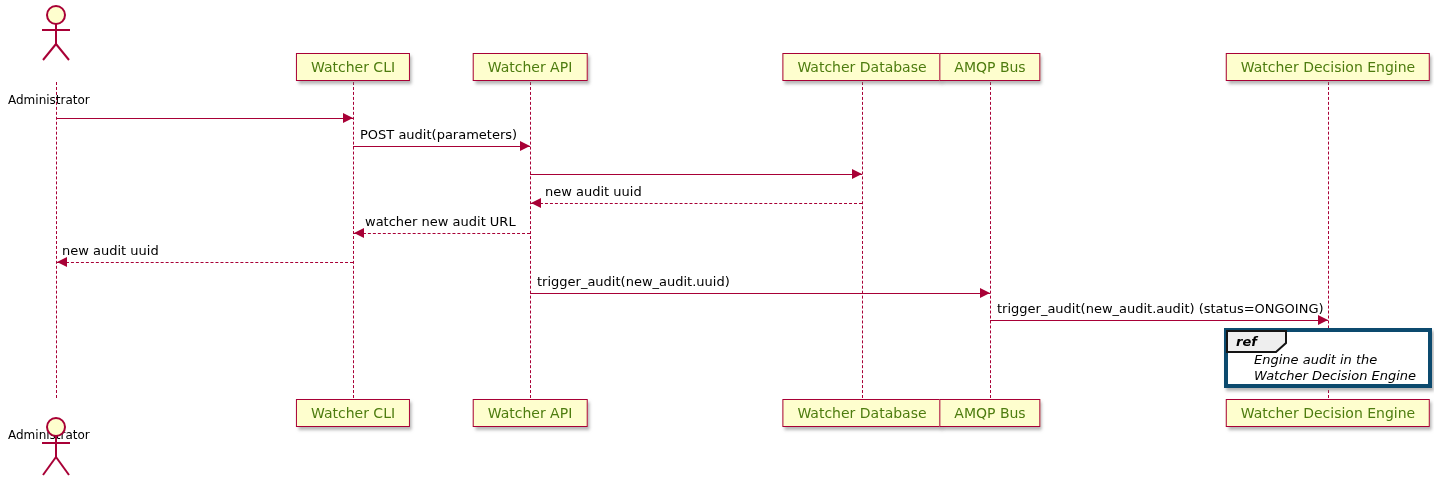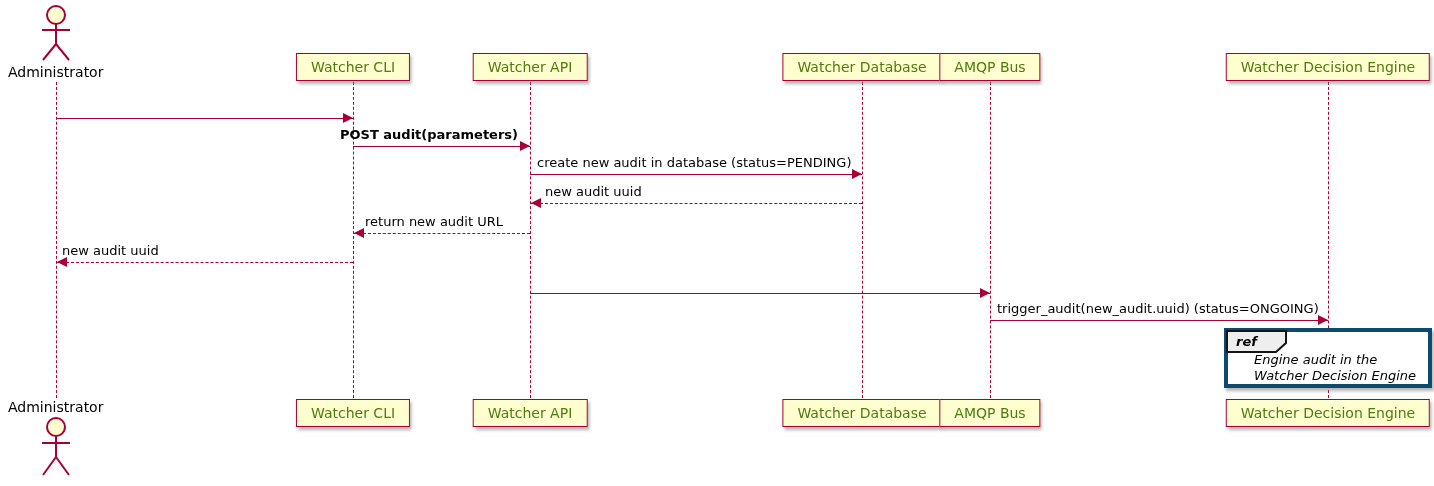--- a/index.html
+++ b/index.html
@@ -43,21 +43,21 @@
     position:absolute;
     font-size:13px;
     color:#000;
     white-space:nowrap;
     z-index:2;
   }
   
   .actor-group{position:absolute;z-index:3;}
   .actor-label{
     position:absolute;
-    font-size:14px;color:#000;white-space:nowrap;z-index:3;
+    font-size:12px;color:#000;white-space:nowrap;z-index:3;margin-top:29px;
   }
   
   .refbox{
     position:absolute;
     left:1224px;top:328px;width:200px;height:52px;
     background:#ffffff;
     border:4px solid #0c4a6e;
     box-shadow:2px 3px 3px rgba(120,120,120,0.55);
     z-index:4;
     font-style:italic;
@@ -93,44 +93,44 @@
 
   <div class="pbox" style="left:353px;top:53px;">Watcher CLI</div>
   <div class="pbox" style="left:530px;top:53px;">Watcher API</div>
   <div class="pbox" style="left:862px;top:53px;">Watcher Database</div>
   <div class="pbox" style="left:990px;top:53px;">AMQP Bus</div>
   <div class="pbox" style="left:1328px;top:53px;">Watcher Decision Engine</div>
 
   <div class="mline solid" style="left:56px;top:118px;width:297px;"></div>
   <div class="arr right" style="left:343px;top:113px;"></div>
 
-  <div class="mlabel" style="left:340px;top:127px;font-weight:bold;">POST audit(parameters)</div>
+  <div class="mlabel" style="left:360px;top:127px;">POST audit(parameters)</div>
   <div class="mline solid" style="left:353px;top:146px;width:177px;"></div>
   <div class="arr right" style="left:520px;top:141px;"></div>
 
-  <div class="mlabel" style="left:537px;top:155px;">create new audit in database (status=PENDING)</div>
   <div class="mline solid" style="left:530px;top:174px;width:332px;"></div>
   <div class="arr right" style="left:852px;top:169px;"></div>
 
   <div class="mlabel" style="left:545px;top:184px;">new audit uuid</div>
   <div class="mline dashed" style="left:530px;top:203px;width:332px;"></div>
   <div class="arr left" style="left:531px;top:198px;"></div>
 
-  <div class="mlabel" style="left:365px;top:214px;">return new audit URL</div>
+  <div class="mlabel" style="left:365px;top:214px;">watcher new audit URL</div>
   <div class="mline dashed" style="left:353px;top:233px;width:177px;"></div>
   <div class="arr left" style="left:354px;top:228px;"></div>
 
   <div class="mlabel" style="left:62px;top:243px;">new audit uuid</div>
   <div class="mline dashed" style="left:56px;top:262px;width:297px;"></div>
   <div class="arr left" style="left:57px;top:257px;"></div>
 
+  <div class="mlabel" style="left:537px;top:274px;">trigger_audit(new_audit.uuid)</div>
   <div class="mline solid" style="left:530px;top:293px;width:460px;"></div>
   <div class="arr right" style="left:980px;top:288px;"></div>
 
-  <div class="mlabel" style="left:997px;top:301px;">trigger_audit(new_audit.uuid) (status=ONGOING)</div>
+  <div class="mlabel" style="left:997px;top:301px;">trigger_audit(new_audit.audit) (status=ONGOING)</div>
   <div class="mline solid" style="left:990px;top:320px;width:338px;"></div>
   <div class="arr right" style="left:1318px;top:315px;"></div>
 
   <div class="refbox">
     <svg class="ref-tab" width="70" height="24" viewBox="0 0 70 24">
       <path d="M1,1 H60 V13 L50,22 H1 Z" fill="#EEEEEE" stroke="#151515" stroke-width="2"></path>
       <text x="10" y="16" font-size="13" font-weight="bold" fill="#000000">ref</text>
     </svg>
     <div class="ref-body">
       <div>Engine audit in the</div>

